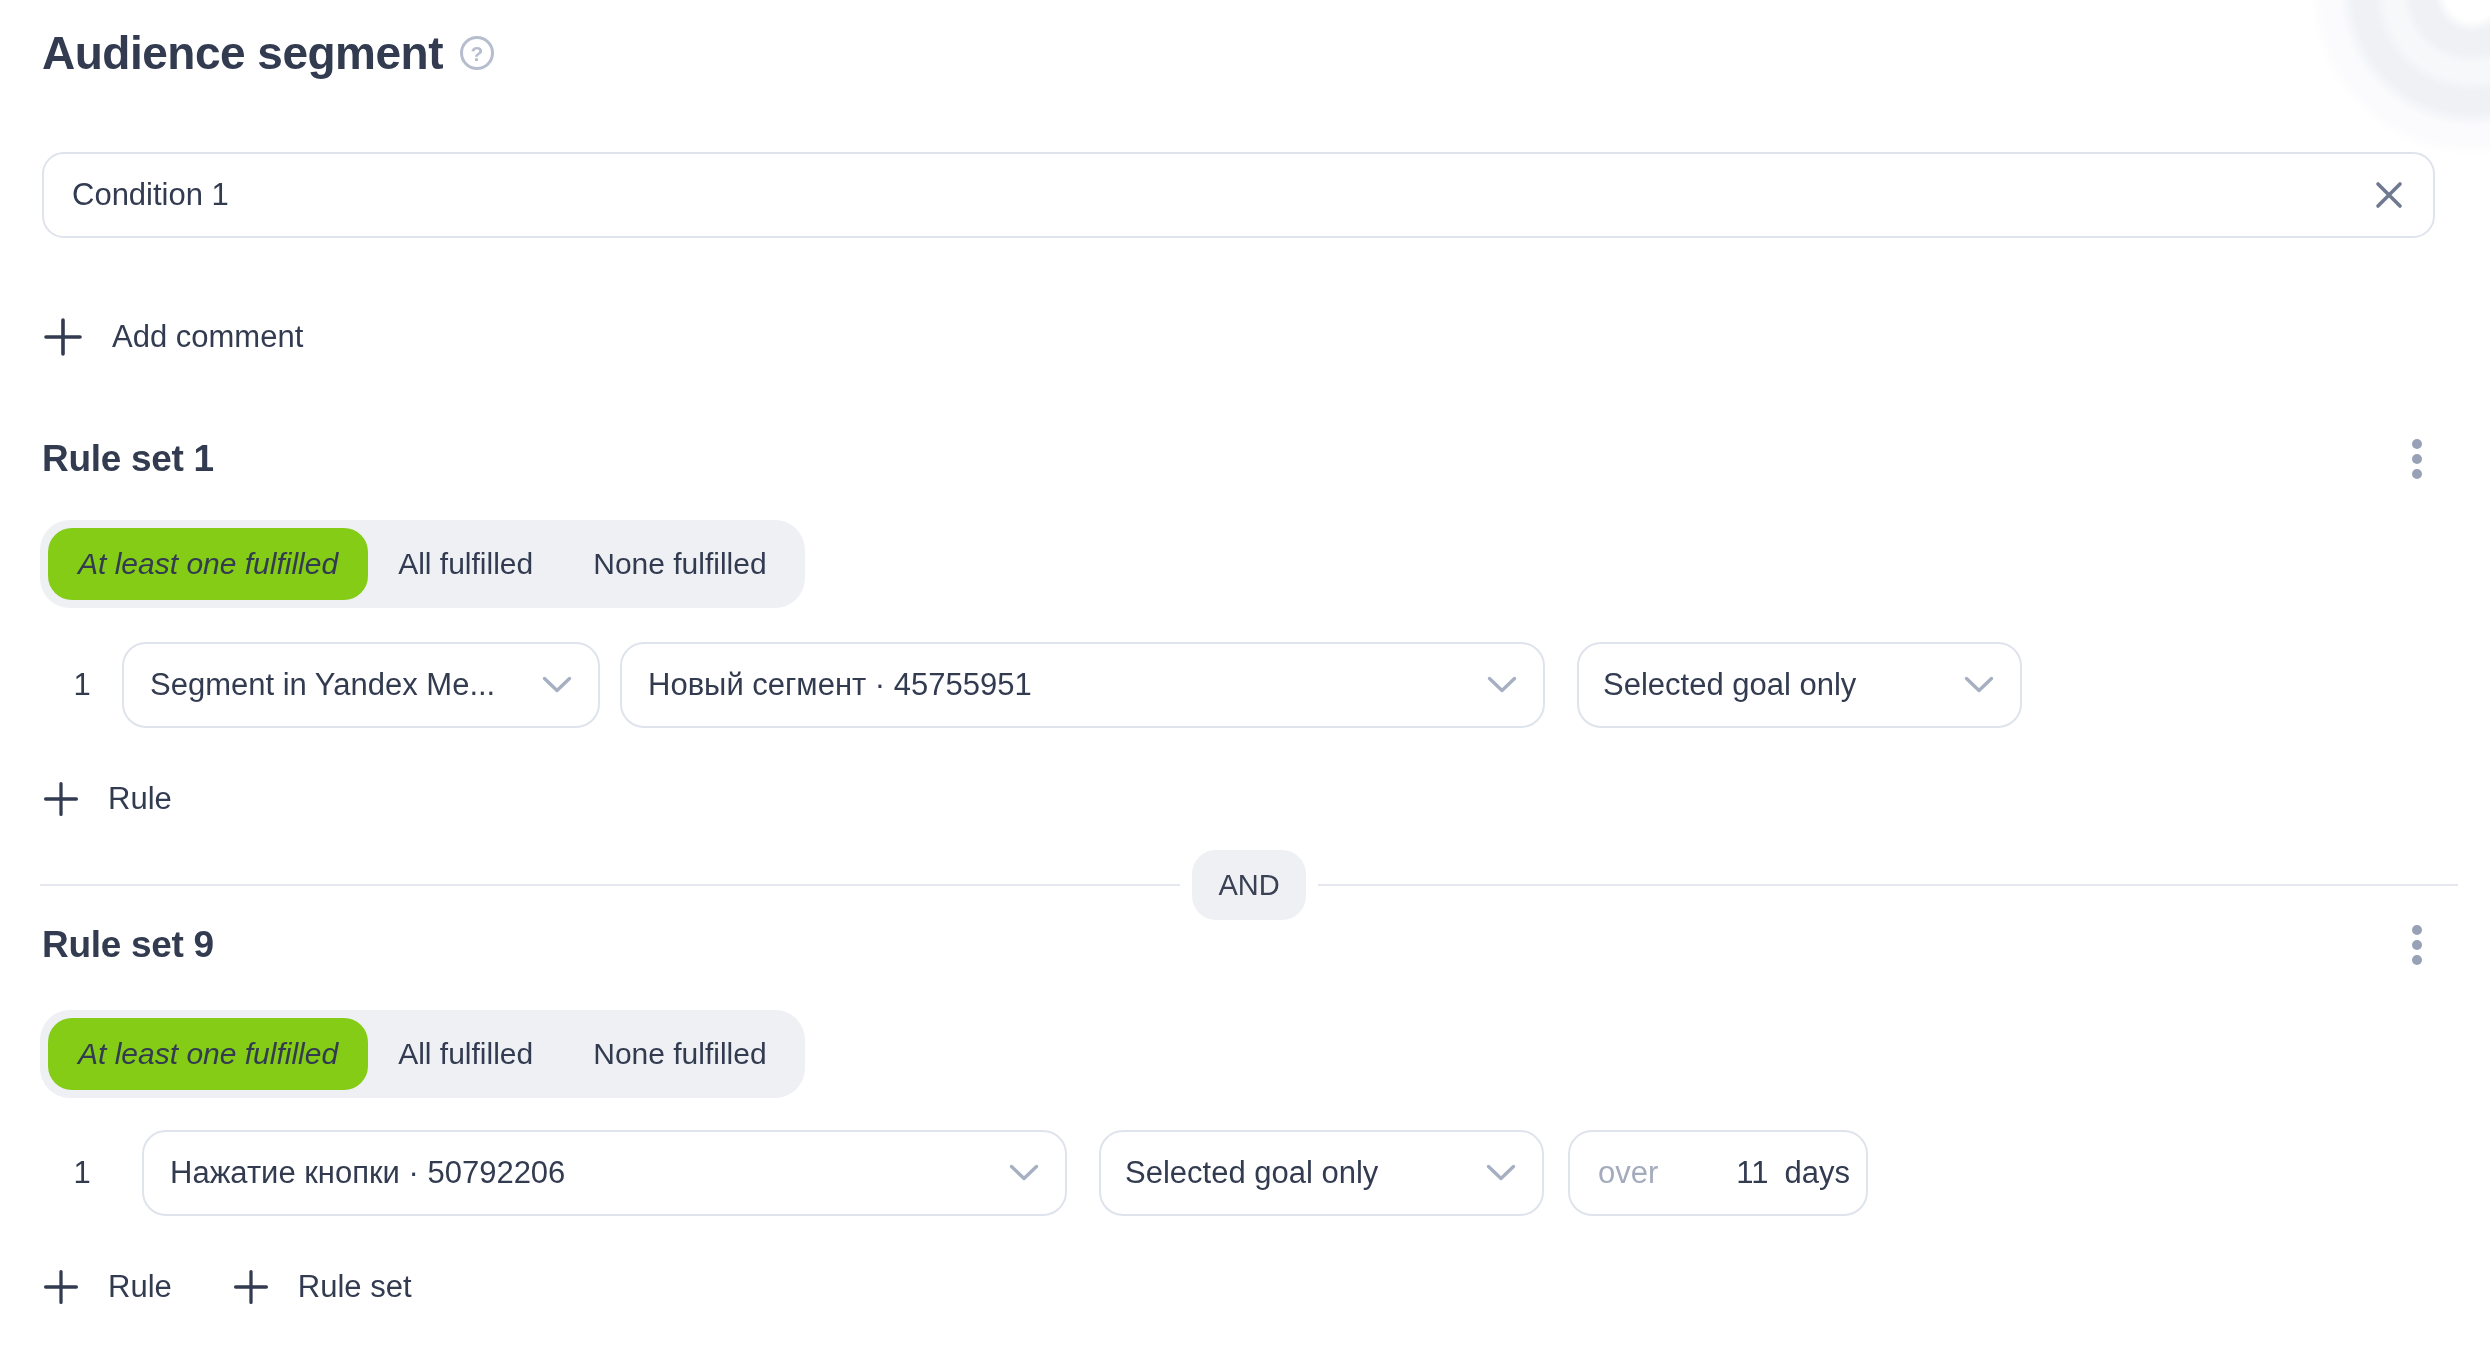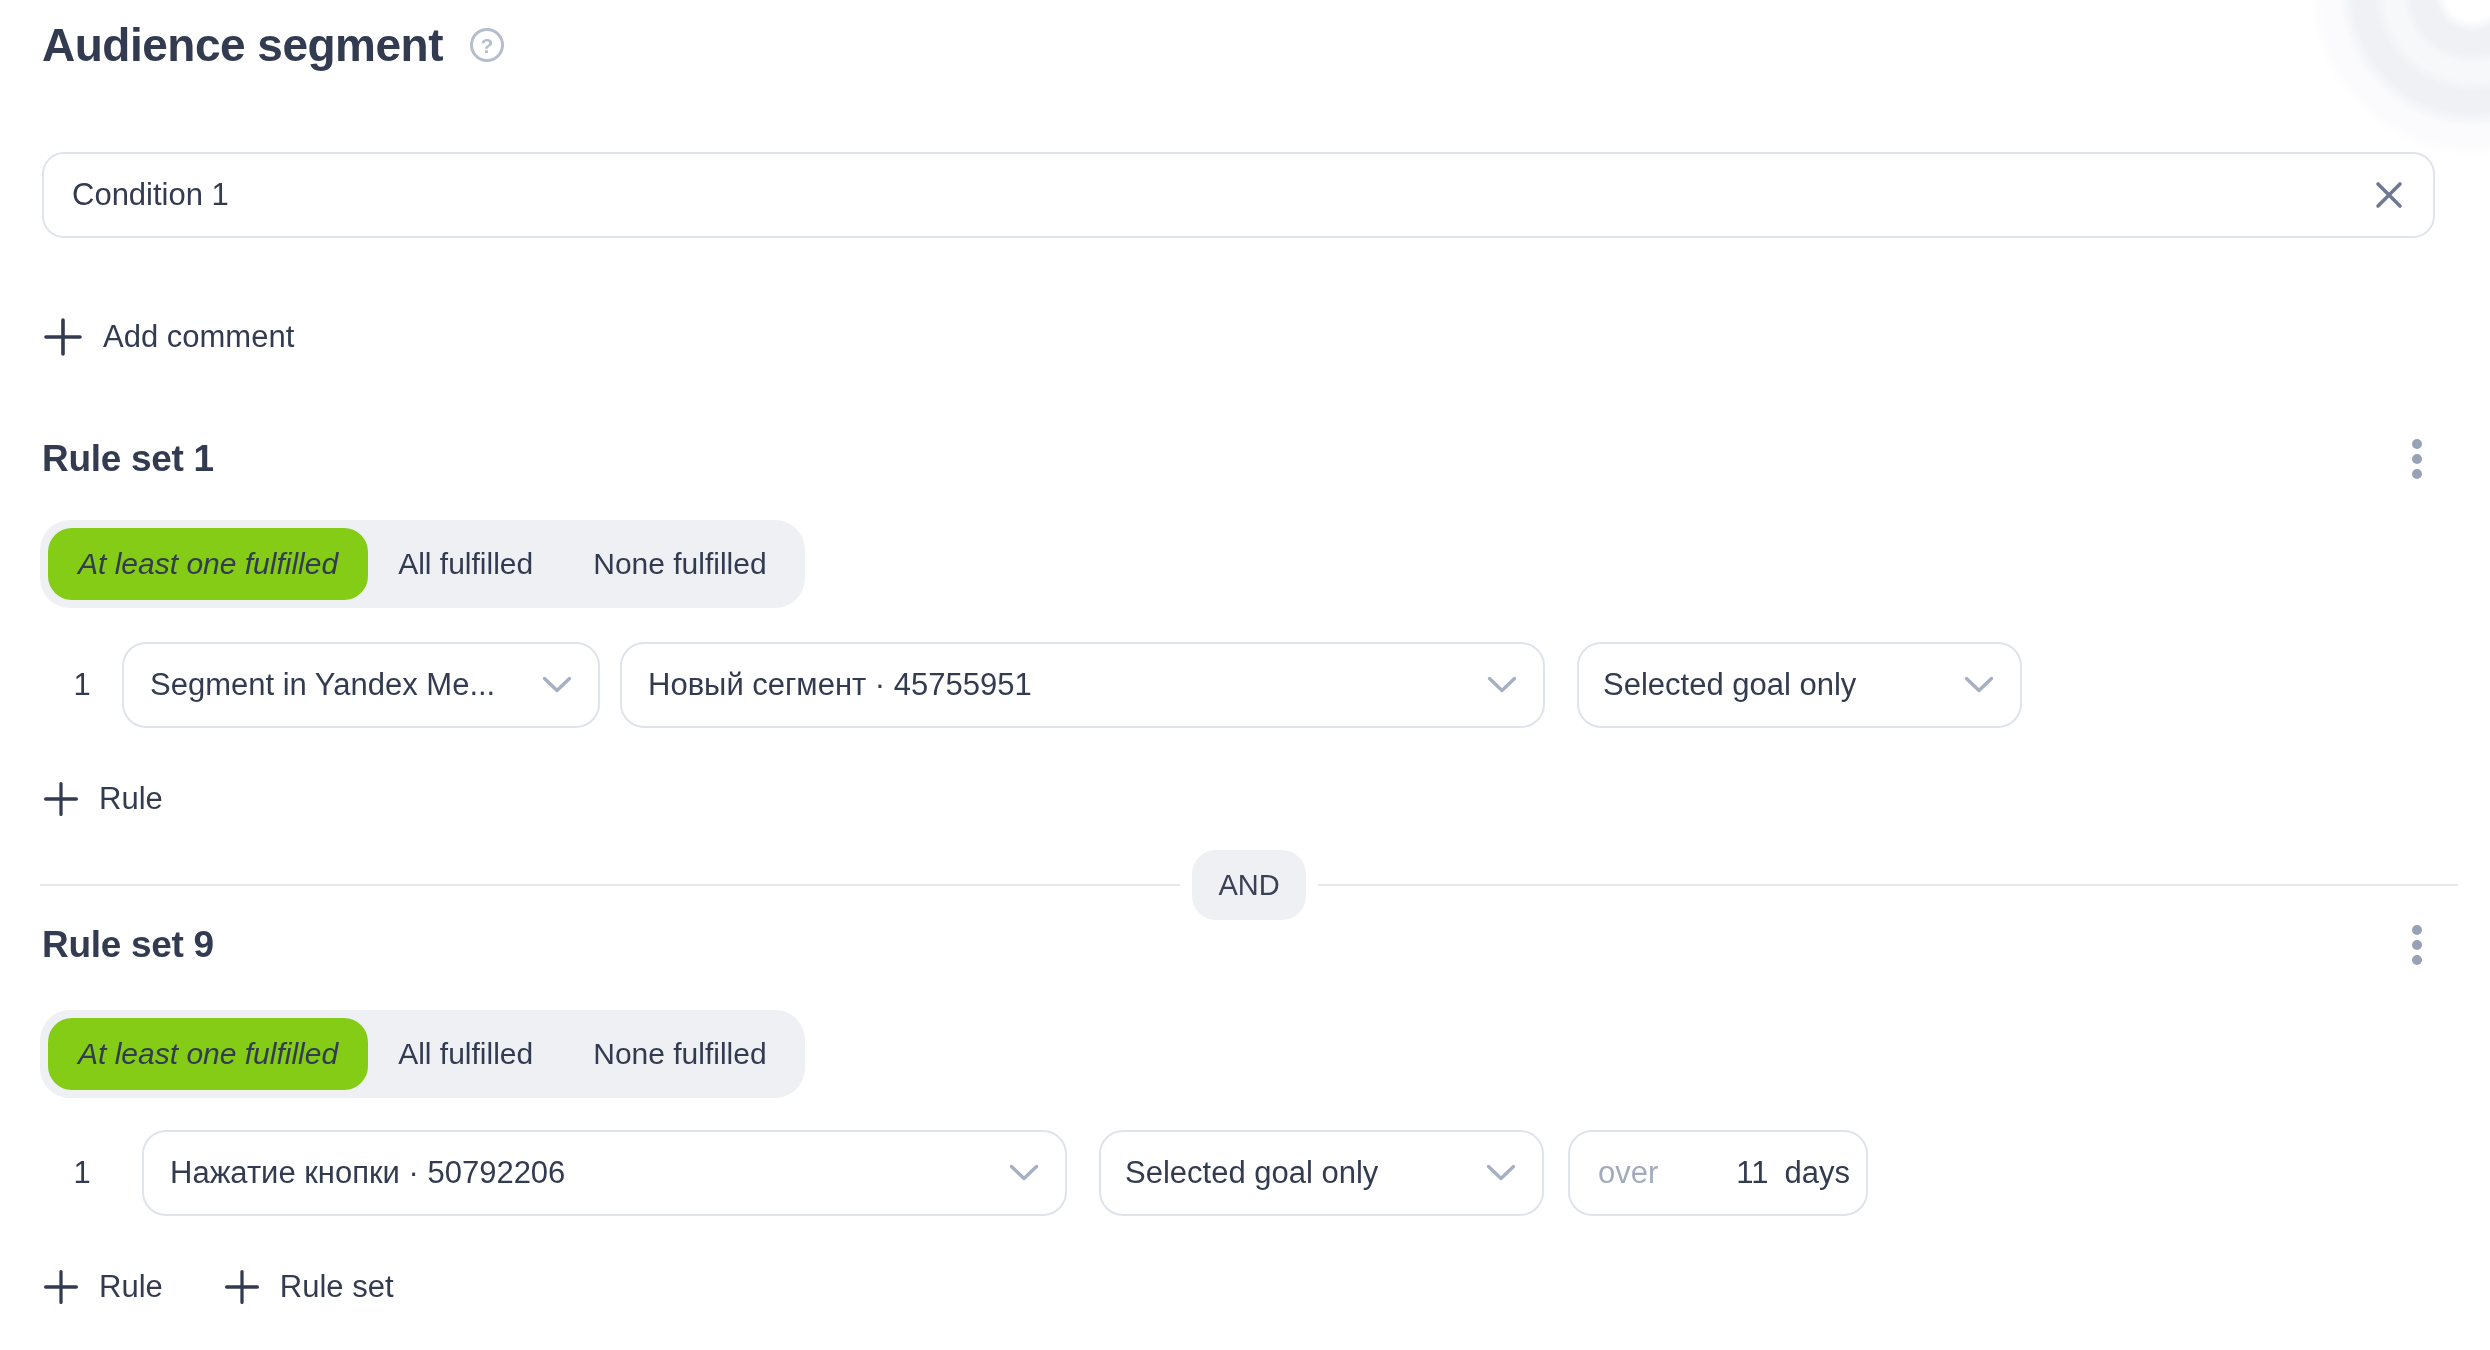--- a/index.html
+++ b/index.html
@@ -18,34 +18,34 @@
       #ffffff 0 26px,
       #eff1f5 38px 60px,
       #f7f8fa 70px 86px,
       #eff1f5 98px 118px,
       #fbfbfd 132px 150px,
       #ffffff 162px);
     pointer-events:none;
   }
   .abs{position:absolute;}
   
-  .title-row{top:18px;left:42px;display:flex;align-items:center;gap:26px;}
+  .title-row{top:26px;left:42px;display:flex;align-items:center;gap:16px;}
   .page-title{font-size:46px;font-weight:bold;letter-spacing:-0.5px;margin:0;}
   .help-icon{width:36px;height:36px;display:block;}
   
   .name-field{top:152px;left:42px;width:2393px;height:86px;box-sizing:border-box;
     border:2px solid #dfe3ec;border-radius:22px;background:#fff;display:flex;align-items:center;}
   .name-field input{
     flex:1;border:none;outline:none;background:transparent;
     font-family:"Liberation Sans", sans-serif;font-size:31px;color:#323b50;
     padding:0 0 0 28px;height:100%;}
   .clear-btn{width:44px;height:44px;margin-right:22px;border:none;background:transparent;
     display:flex;align-items:center;justify-content:center;cursor:pointer;padding:0;}
   
-  .plus-link{display:inline-flex;align-items:center;gap:19px;background:none;border:none;
+  .plus-link{display:inline-flex;align-items:center;gap:28px;background:none;border:none;
     font-family:"Liberation Sans", sans-serif;font-size:31px;color:#323b50;cursor:pointer;padding:0;}
   .add-comment{top:316px;left:42px;}
   .add-rule-1{top:780px;left:42px;}
   .actions-2{top:1268px;left:42px;display:flex;gap:60px;}
   
   .rs-head{left:42px;width:2393px;height:46px;display:flex;align-items:center;justify-content:space-between;}
   .rs-head-1{top:436px;}
   .rs-head-2{top:922px;}
   .rs-title{font-size:37px;font-weight:bold;letter-spacing:-0.3px;margin:0;}
   .kebab{width:36px;height:46px;border:none;background:transparent;cursor:pointer;

